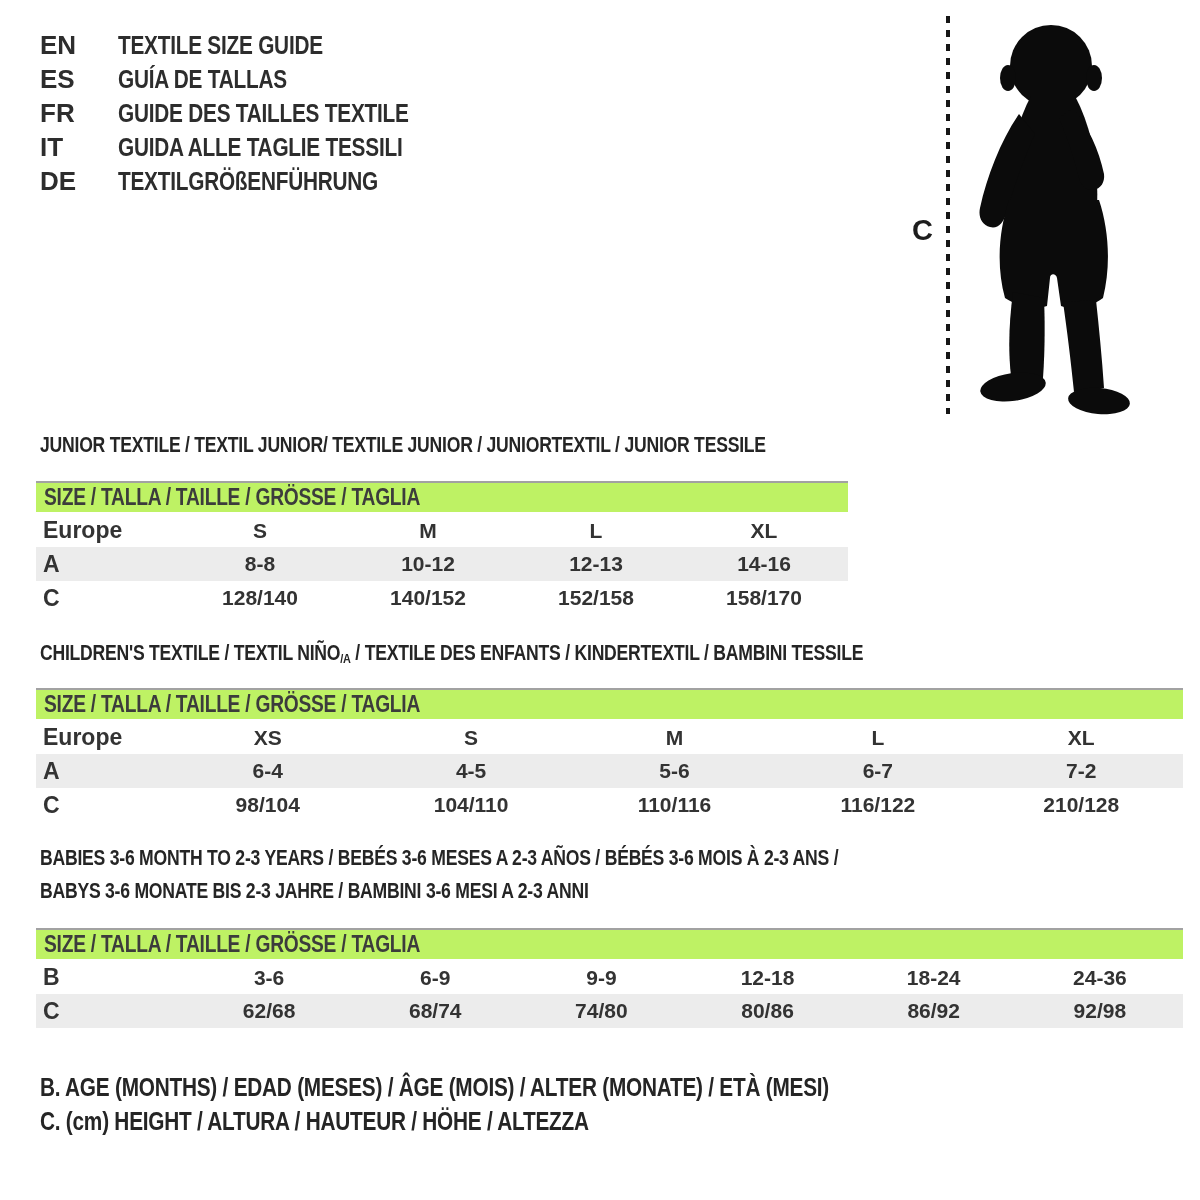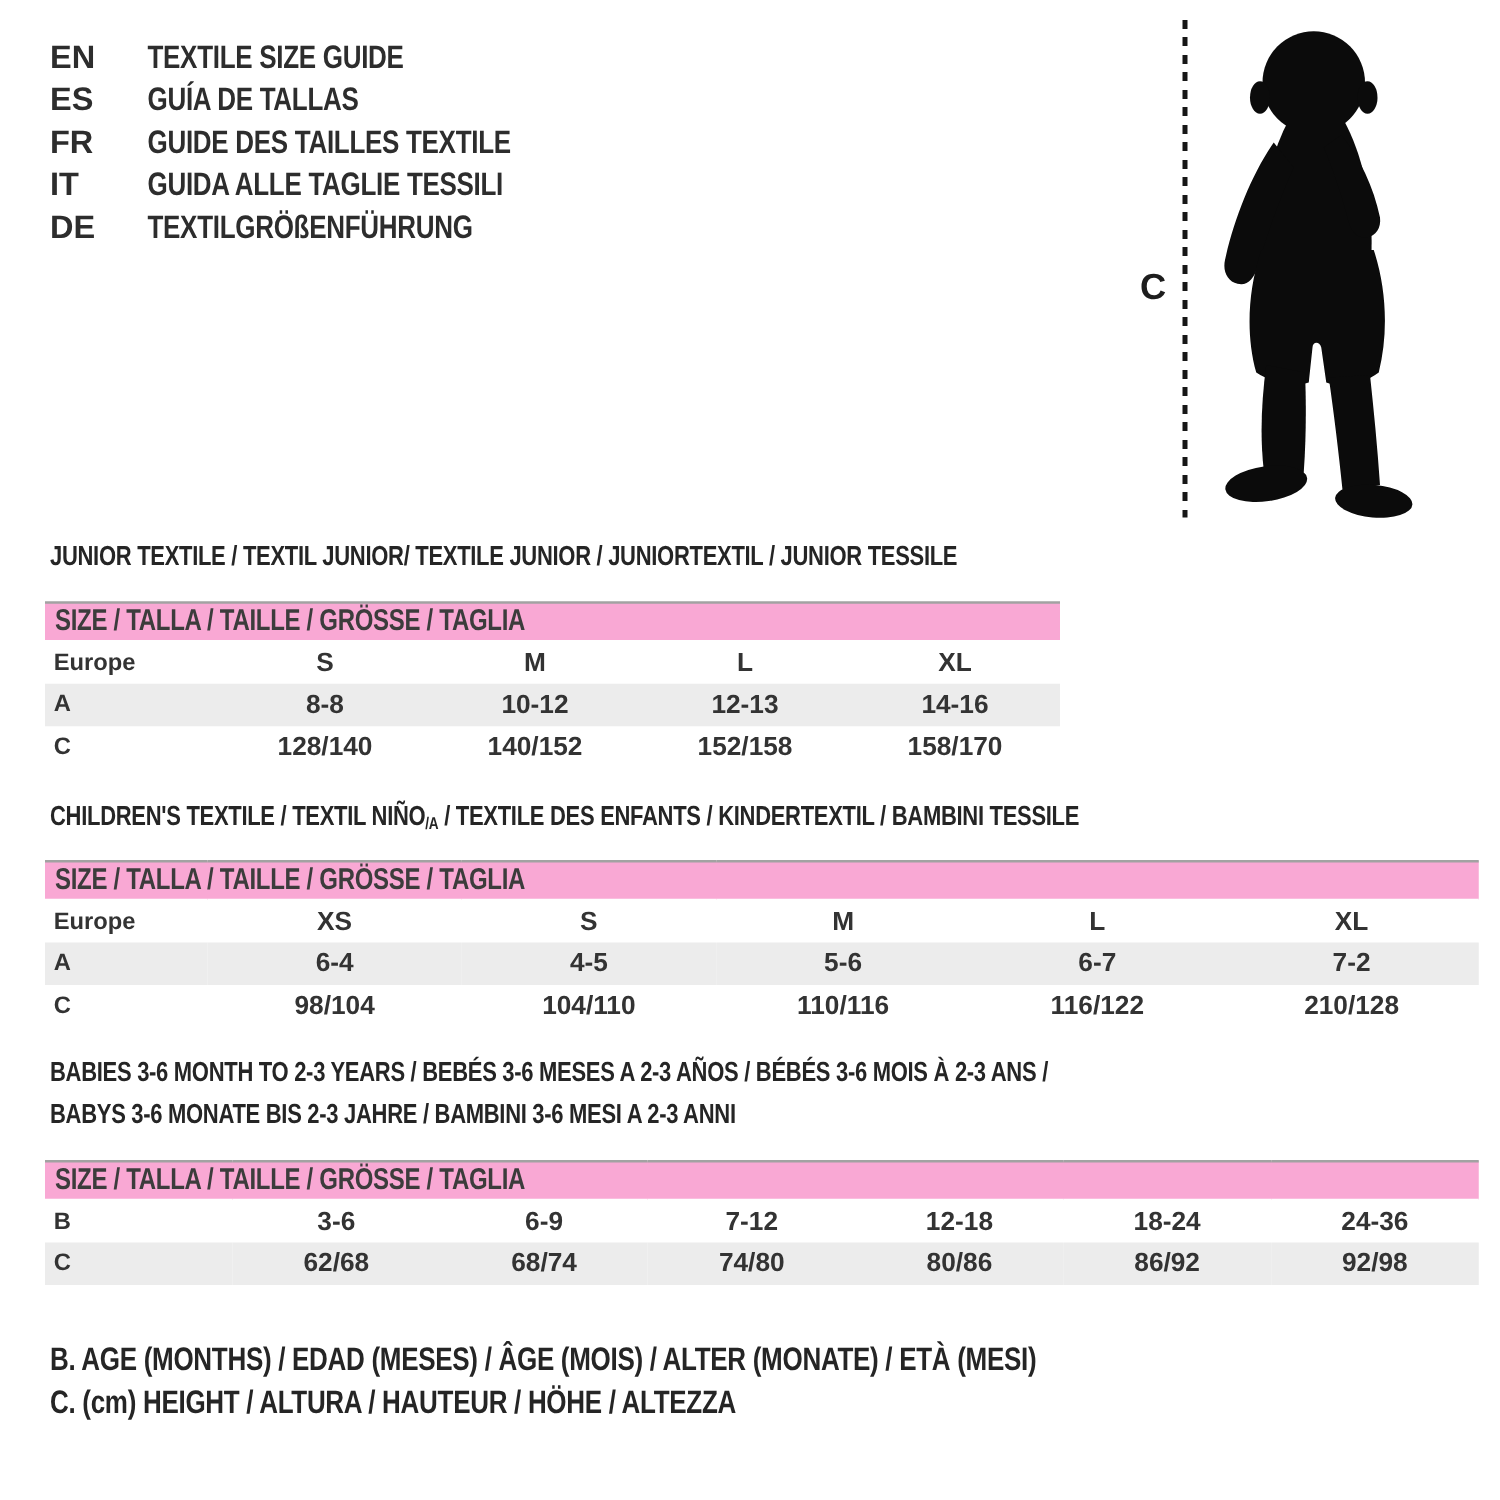--- a/index.html
+++ b/index.html
@@ -25,25 +25,25 @@
     background:repeating-linear-gradient(to bottom, #161616 0 7px, transparent 7px 14px);
   }
   .c-label { position:absolute; left:912px; top:214px; font-size:29px; color:#1d1d1d; }
   .baby { position:absolute; left:963px; top:14px; width:182px; height:406px; }
 
   
   .sect-title { position:absolute; left:40px; font-size:22px; color:#252525; white-space:nowrap; }
   .size-table { position:absolute; left:36px; border-collapse:collapse; table-layout:fixed; }
   .size-table td { vertical-align:middle; }
   tr.hdr td {
-    background:#f9a8d4; height:31px; font-size:24px; color:#3c3c3c;
+    background:#bef264; height:31px; font-size:24px; color:#3c3c3c;
     padding-left:8px; border-top:2px solid #a2a2a2; border-bottom:3px solid #ffffff;
   }
   tr.r { height:34px; font-size:21px; color:#333333; }
-  tr.r td:first-child { text-align:left; padding-left:7px; font-size:19px; }
+  tr.r td:first-child { text-align:left; padding-left:7px; font-size:23px; }
   tr.r td { text-align:center; }
   tr.shaded td { background:#ececec; }
 
   .t1 { top:481px; width:812px; }
   .t2 { top:688px; width:1147px; }
   .t3 { top:928px; width:1147px; }
   #t1-title { top:432px; }
   #t2-title { top:640px; }
   #t3-title1 { top:845px; }
   #t3-title2 { top:878px; }
@@ -196,21 +196,21 @@
       <col>
     </colgroup>
   <tbody>
       <tr class="hdr">
     <td colspan="7"><span class="cond">SIZE / TALLA / TAILLE / GRÖSSE / TAGLIA</span></td>
   </tr>
   <tr class="r">
     <td>B</td>
     <td>3-6</td>
     <td>6-9</td>
-    <td>7-12</td>
+    <td>9-9</td>
     <td>12-18</td>
     <td>18-24</td>
     <td>24-36</td>
   </tr>
   <tr class="r shaded">
     <td>C</td>
     <td>62/68</td>
     <td>68/74</td>
     <td>74/80</td>
     <td>80/86</td>

